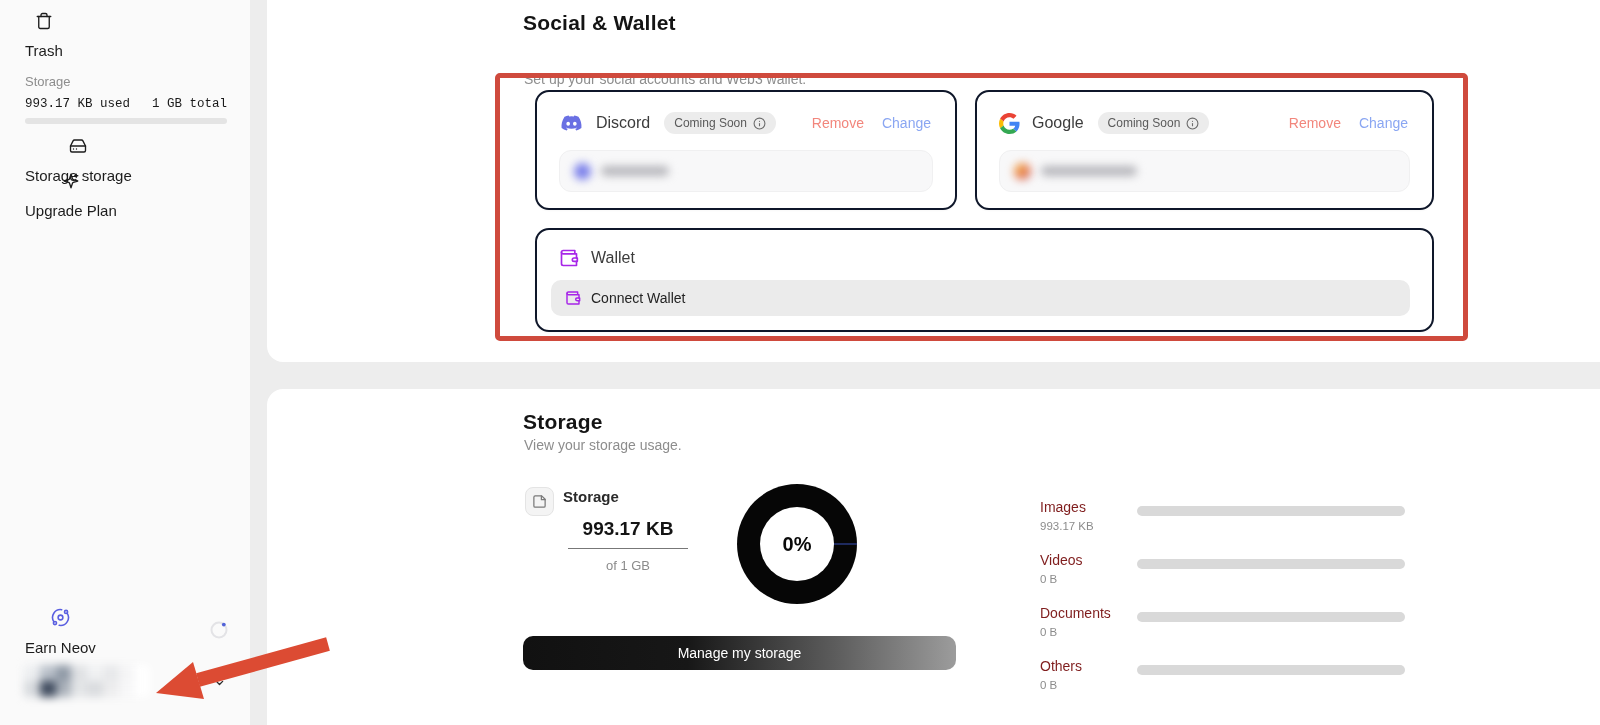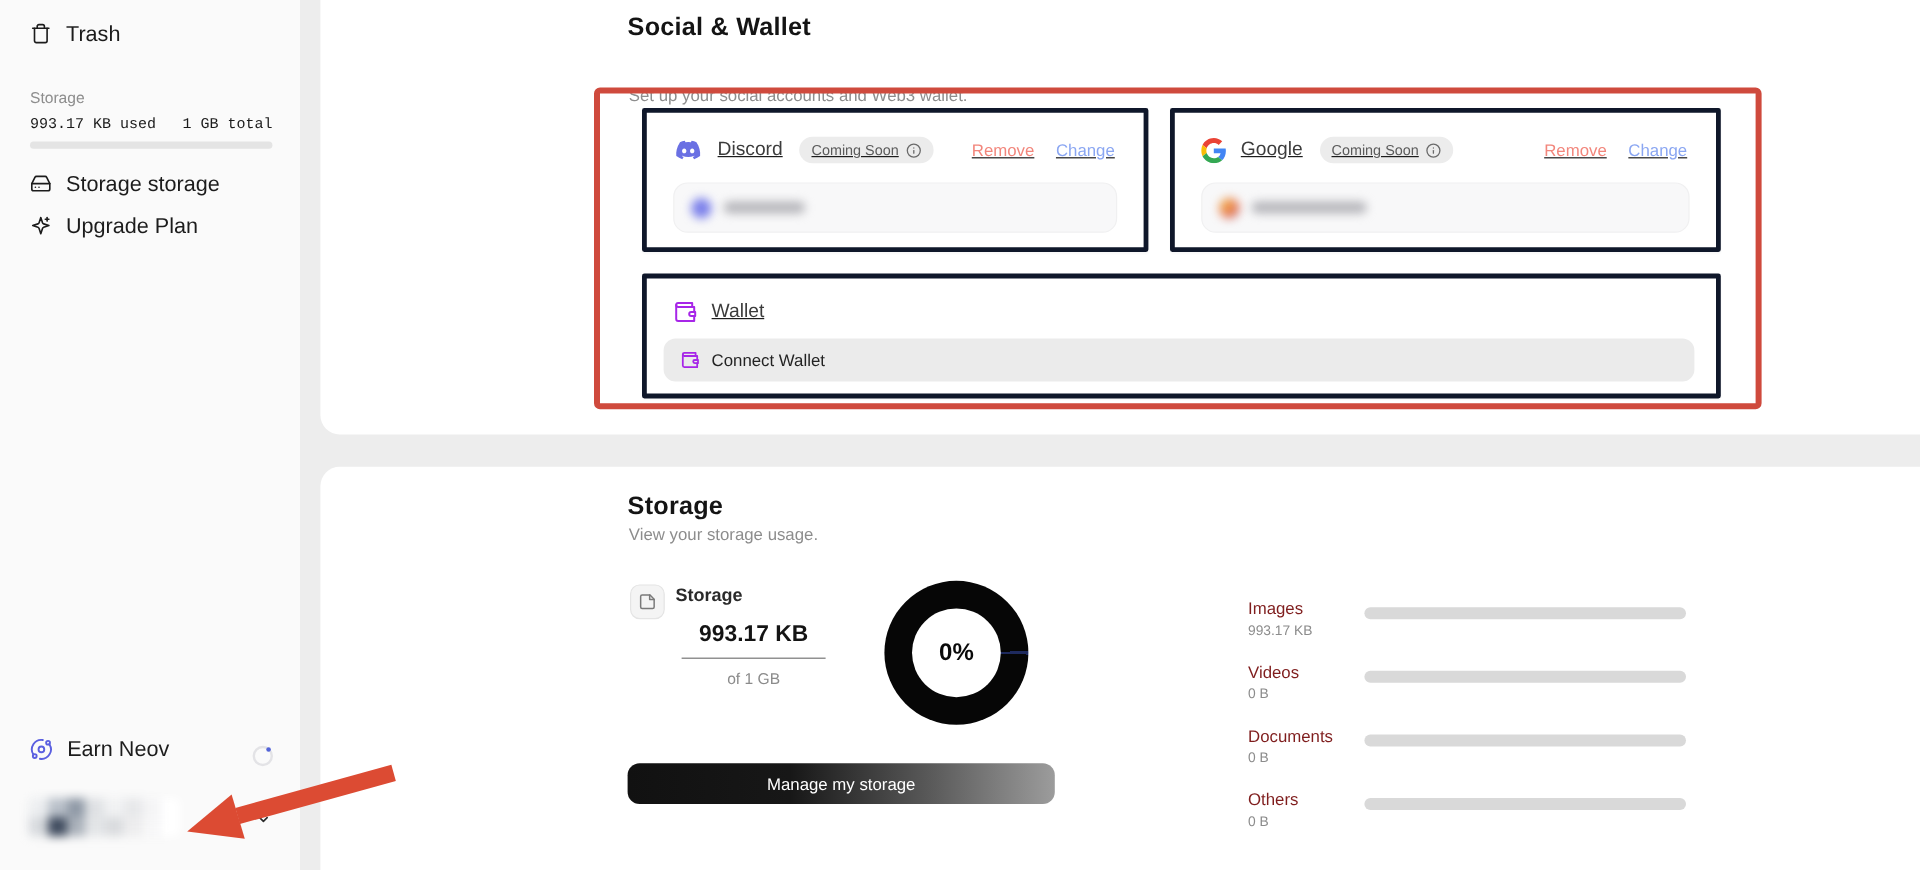--- a/index.html
+++ b/index.html
@@ -3,21 +3,21 @@
 <meta charset="utf-8">
 <style>
   * { margin:0; padding:0; box-sizing:border-box; }
   html,body { width:1600px; height:725px; overflow:hidden; }
   body { font-family:"Liberation Sans", sans-serif; background:#ededed; color:#1c1c1c; }
   #app { position:relative; width:1600px; height:725px; }
 
   
   .sidebar { position:absolute; left:0; top:0; width:250px; height:725px; background:#fafafa; }
   .side-item { position:absolute; left:16px; display:flex; align-items:center; gap:12px;
-               height:32px; padding:0 9px; border-radius:8px; cursor:pointer; font-size:18px; color:#1c1c1c; }
+               height:32px; padding:0 9px; border-radius:8px; cursor:pointer; font-size:15px; color:#1c1c1c;flex-direction:column; }
   .side-item svg { flex:0 0 auto; }
   .side-label { white-space:nowrap; }
   .storage-label { position:absolute; left:25px; top:74px; font-size:13px; color:#8d8d8d; }
   .storage-usage { position:absolute; left:25px; top:97px; width:202px; display:flex; justify-content:space-between; font-size:12.5px; color:#1a1a1a;font-family:Liberation Mono, monospace; }
   .storage-bar { position:absolute; left:25px; top:118px; width:202px; height:6px; background:#e4e4e4; border-radius:3px; }
   .spinner { position:absolute; left:209px; top:620px; }
   .user-row { position:absolute; left:24px; top:665px; width:200px; height:34px; }
   .mosaic { position:absolute; left:0; top:0; width:126px; height:32px; display:flex; flex-wrap:wrap; filter:blur(4px); border-radius:4px; overflow:hidden; }
   .mosaic div { width:15.75px; height:16px; }
   .chevrons { position:absolute; left:188px; top:7px; }
@@ -26,21 +26,21 @@
   .section-1 { position:absolute; left:267px; top:0; width:1333px; height:362px; background:#ffffff; border-bottom-left-radius:16px; }
   .section-2 { position:absolute; left:267px; top:389px; width:1333px; height:336px; background:#ffffff; border-top-left-radius:16px; }
   .h1 { position:absolute; font-size:21px; font-weight:700; color:#141414; letter-spacing:.2px; }
   .sub { position:absolute; font-size:14px; color:#8d8d8d; }
 
   
   .red-box { position:absolute; left:495px; top:73px; width:973px; height:268px; border:5px solid #cf4a3d; border-radius:5px; pointer-events:none; z-index:30; }
   .red-arrow { position:absolute; left:140px; top:628px; z-index:40; pointer-events:none; }
 
   
-  .card { position:absolute; background:#fff; border:4px solid #0f172a; border-radius:2px; box-shadow:0 1px 2px rgba(0,0,0,.03);text-decoration:underline; }
+  .card { position:absolute; background:#fff; border:2px solid #0f172a; border-radius:14px; box-shadow:0 1px 2px rgba(0,0,0,.03); }
   .card-head { display:flex; align-items:center; padding:20px 24px 0 22px; }
   .card-name { font-size:16px; font-weight:500; color:#3c3c3c; margin-left:12px; }
   .badge { display:inline-flex; align-items:center; gap:6px; margin-left:14px; background:#ececec; color:#5a5a5a;
            font-size:12px; padding:4px 10px; border-radius:999px; }
   .head-actions { margin-left:auto; display:flex; gap:18px; font-size:14px; font-weight:500; }
   .lnk-remove { color:#f2867c; cursor:pointer; }
   .lnk-change { color:#8aa6f2; cursor:pointer; }
   .field { position:absolute; left:22px; right:22px; top:58px; height:42px; background:#f8f8f9; border:1px solid #f0f0f1; border-radius:12px;
            display:flex; align-items:center; padding:0 14px; gap:10px; }
   .blur-dot { width:17px; height:17px; border-radius:50%; filter:blur(4px); }
@@ -57,21 +57,21 @@
   .st-used { position:absolute; left:568px; top:518px; width:120px; text-align:center; font-size:19px; font-weight:700; color:#141414; }
   .st-divider { position:absolute; left:568px; top:548px; width:120px; height:1px; background:#777; }
   .st-of { position:absolute; left:568px; top:558px; width:120px; text-align:center; font-size:13px; color:#8b8b8b; }
 
   .donut { position:absolute; left:737px; top:484px; width:120px; height:120px; border-radius:50%;
            background:conic-gradient(#060606 0deg 88.6deg, #1e2a5e 88.6deg 91.4deg, #060606 91.4deg 360deg);
            display:flex; align-items:center; justify-content:center; }
   .donut-hole { width:74px; height:74px; border-radius:50%; background:#fff; display:flex; align-items:center; justify-content:center;
                 font-size:20px; font-weight:800; color:#0a0a0a; }
 
-  .manage-btn { position:absolute; left:523px; top:636px; width:356px; height:34px; border:none; border-radius:10px;
+  .manage-btn { position:absolute; left:523px; top:636px; width:433px; height:34px; border:none; border-radius:10px;
                 background:linear-gradient(90deg,#111 0%,#171717 38%,#5c5c5c 72%,#9c9c9c 100%);
                 color:#fff; font-size:14px; font-family:inherit; cursor:pointer; }
 
   .cat-row { position:absolute; left:1040px; width:366px; height:46px; }
   .cat-label { position:absolute; left:0; top:0; font-size:14px; color:#7f1d1d; }
   .cat-value { position:absolute; left:0; top:21px; font-size:11.5px; color:#8c8c8c; }
   .cat-track { position:absolute; left:97px; top:7px; width:268px; height:10px; background:#d9d9d9; border-radius:5px; overflow:hidden; }
   .cat-fill { height:100%; border-radius:5px; background:#d9d9d9; width:0; }
 
   svg { display:block; }

